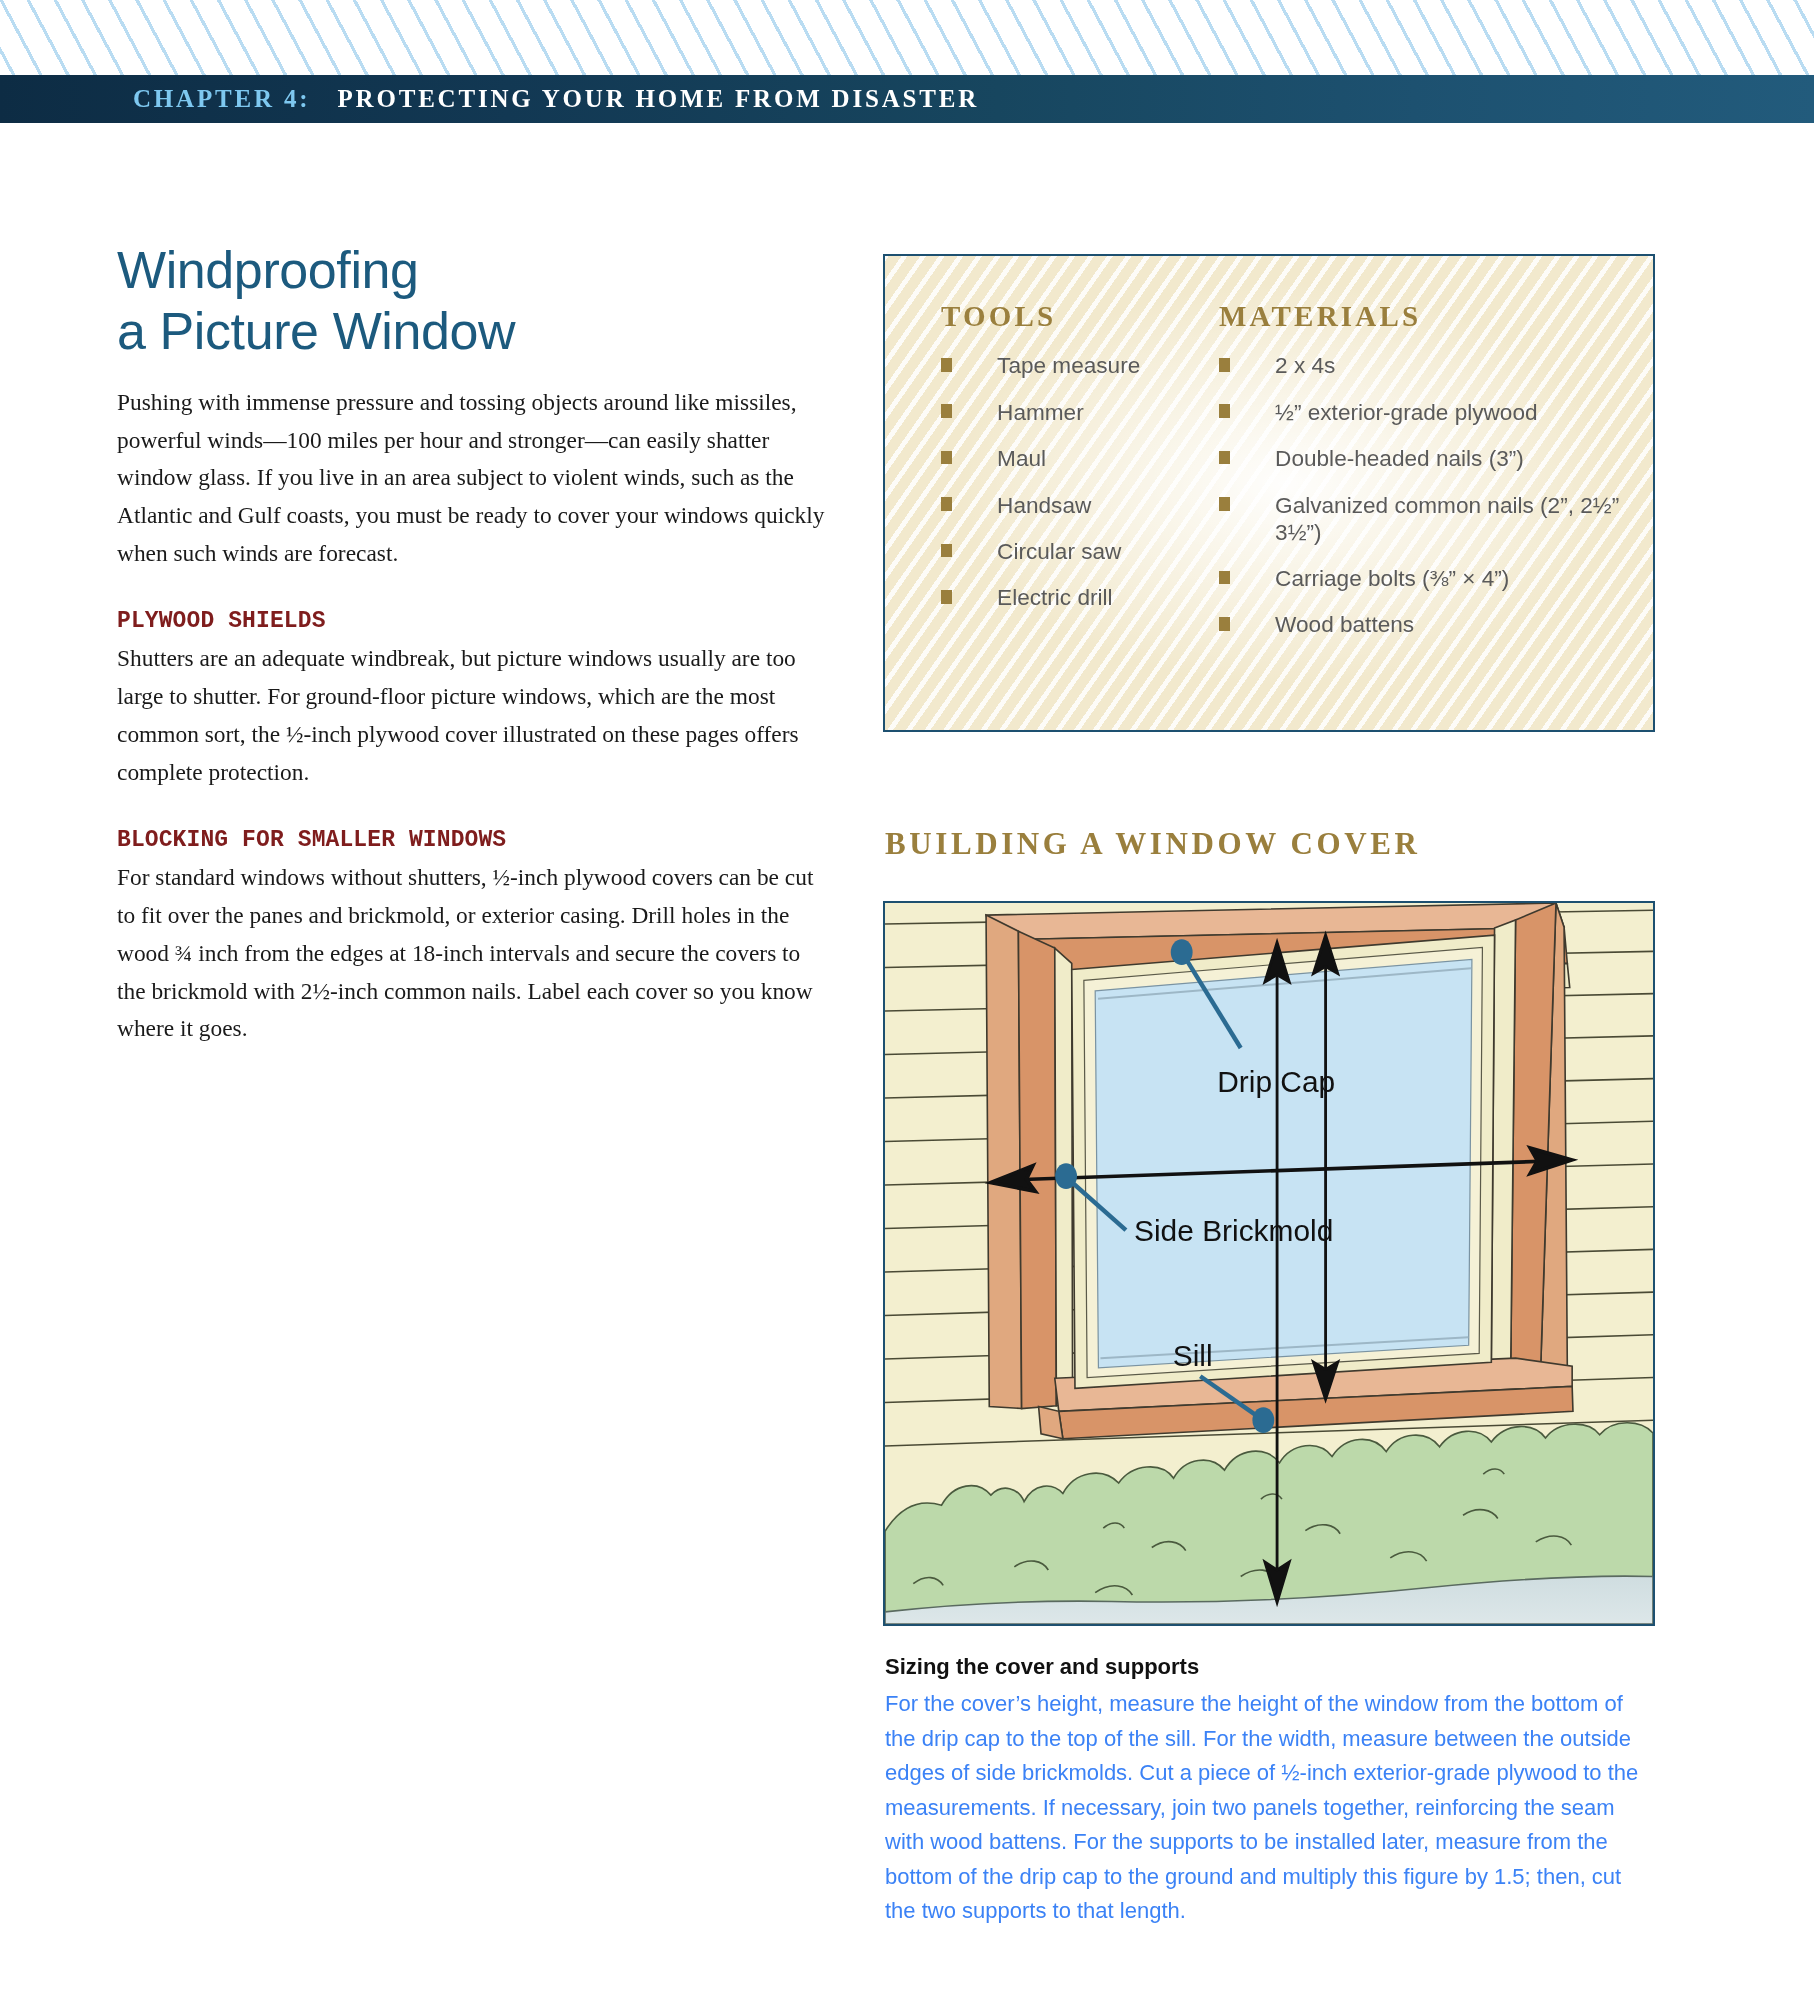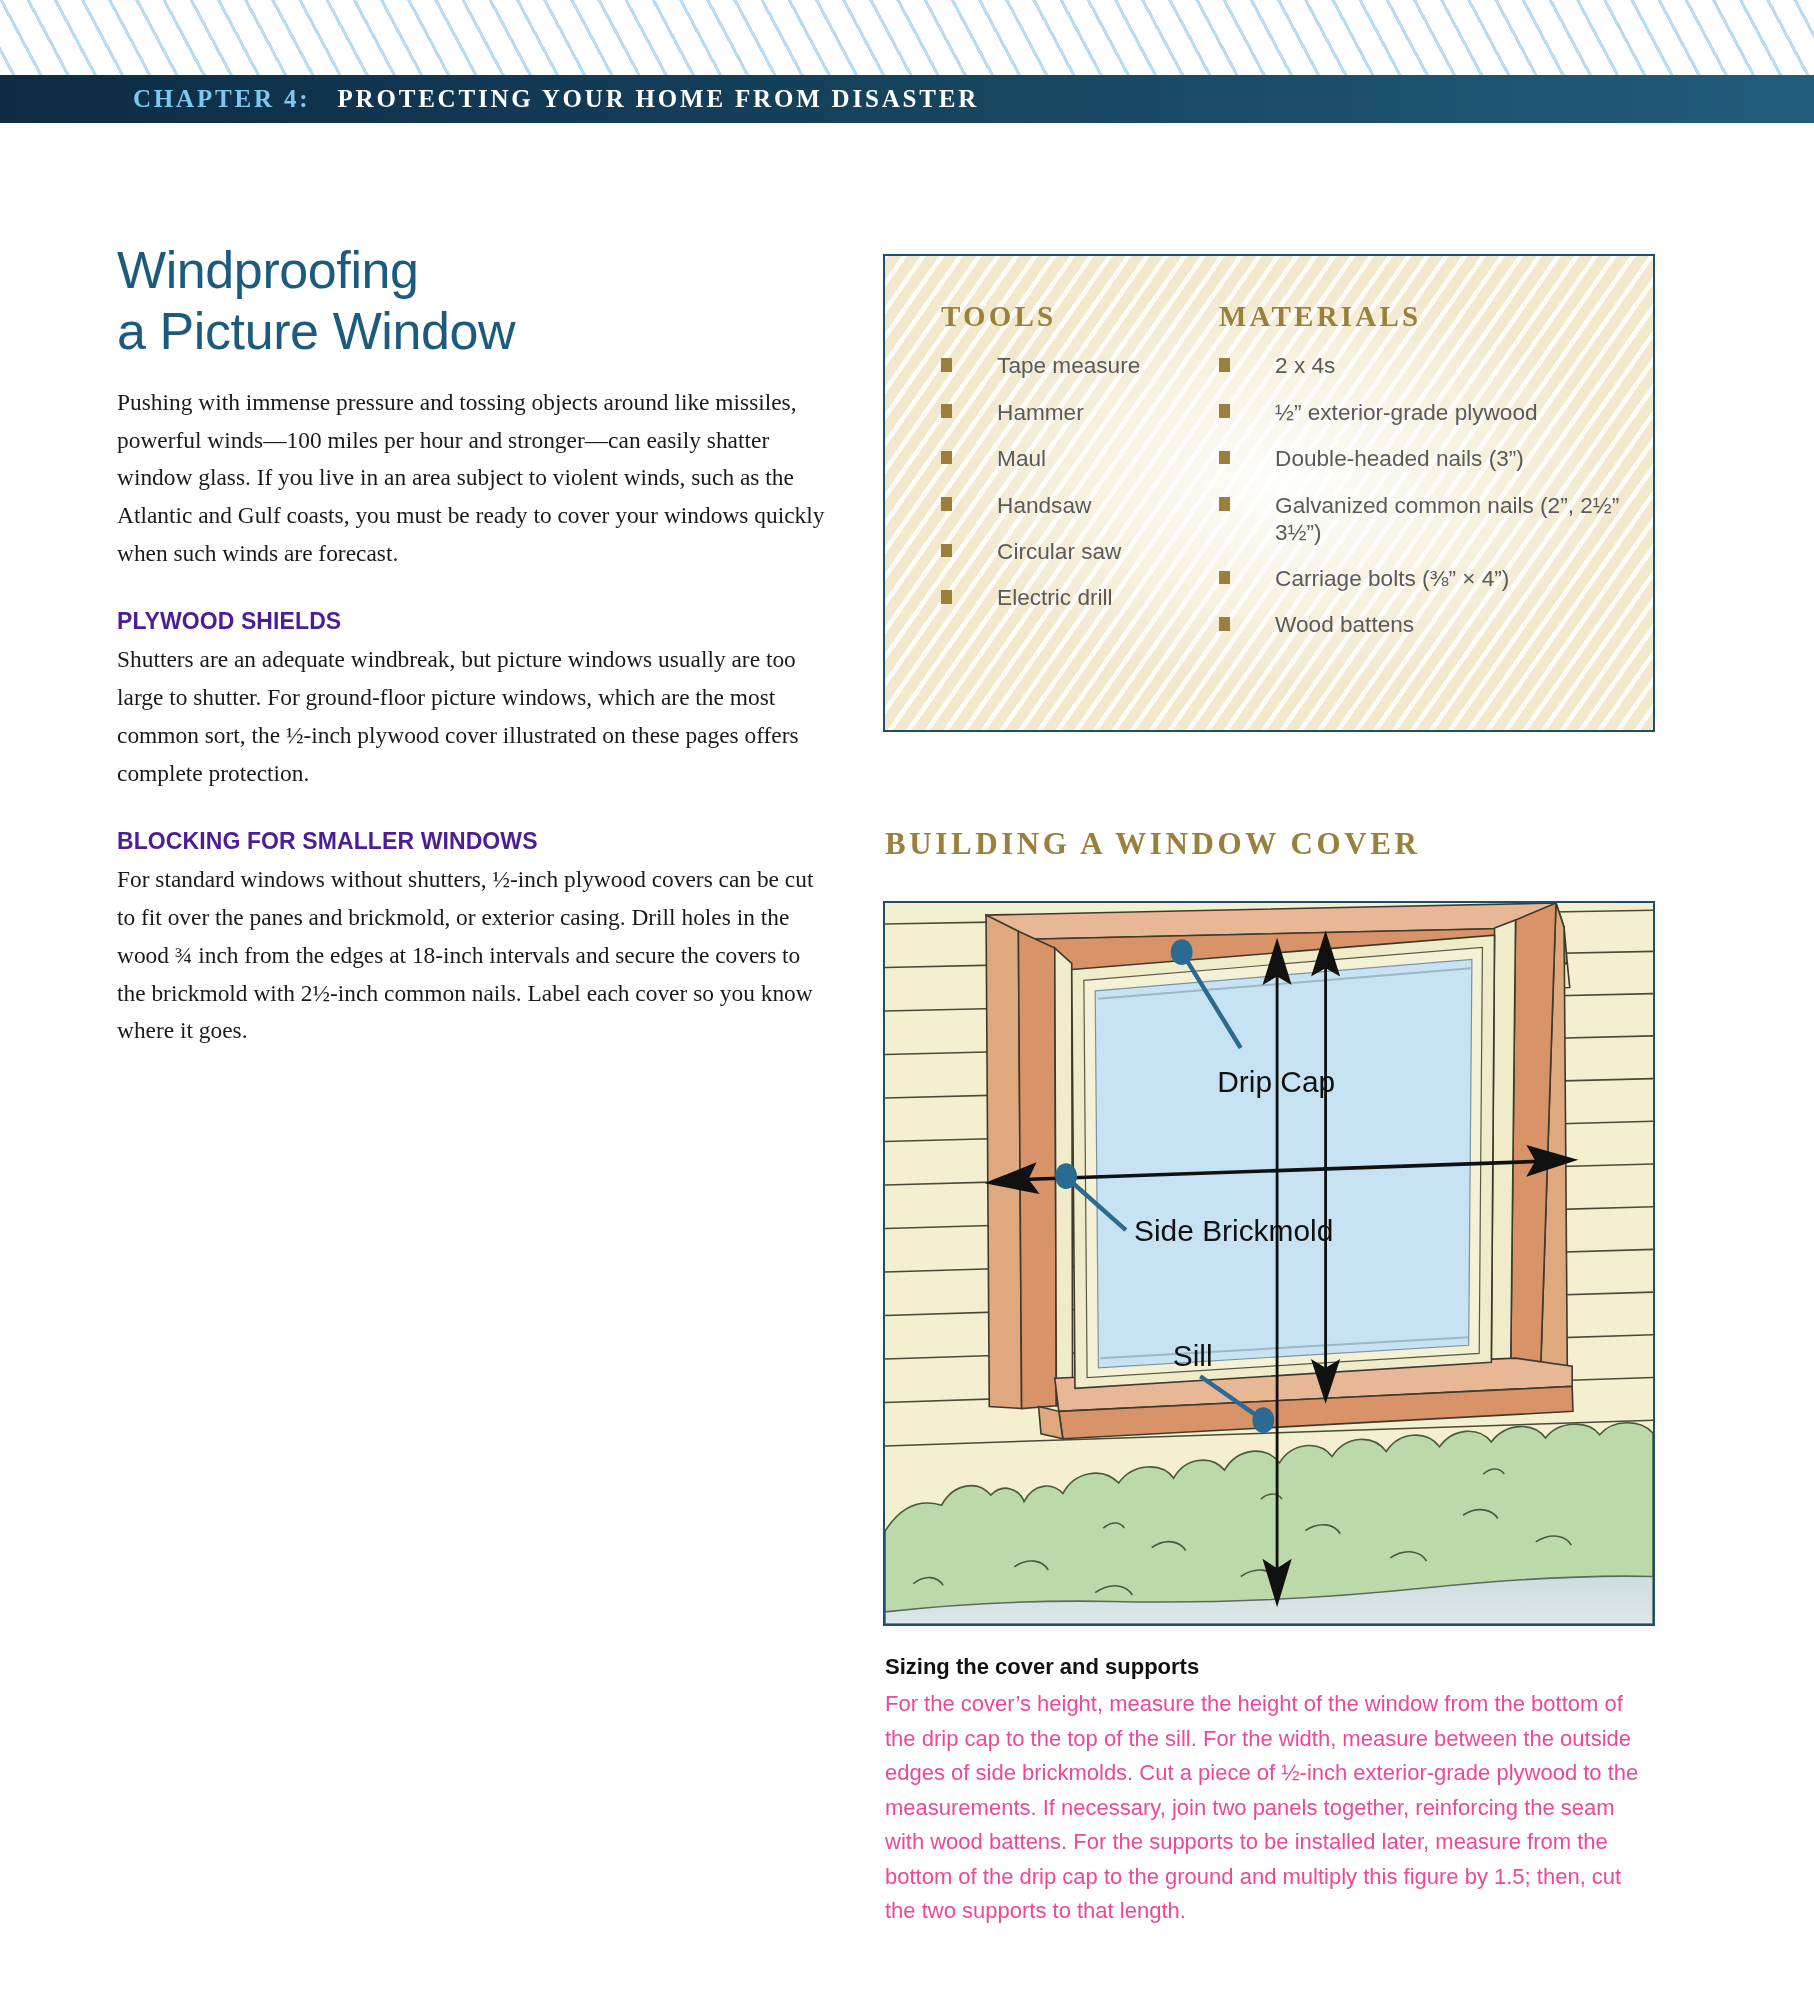--- a/index.html
+++ b/index.html
@@ -49,22 +49,22 @@
     letter-spacing:-0.4px;
   }
   .main-title .l2{ display:block; }
 
   .body-para{
     font-family:"Liberation Serif", serif;
     font-size:23.4px; line-height:1.62; color:#1a1a1a;
     margin-top:22px;
   }
   .sec-head{
-    font-family:Liberation Sans, sans-serif;
-    font-weight:700; font-size:23px; color:#4c1d95;
+    font-family:Liberation Mono, monospace;
+    font-weight:700; font-size:23px; color:#7f1d1d;
     letter-spacing:0.1px;
     margin-top:35px;
   }
   .sec-head + .body-para{ margin-top:6px; }
 
   
   .tm-box{
     position:absolute; left:883px; top:115px; width:772px; height:478px;
     border:2.4px solid #1d5070;
     background-color:#f2e9cd;
@@ -114,21 +114,21 @@
 
   
   .cap-head{
     position:absolute; left:885px; top:1515px; width:770px;
     font-family:"Liberation Sans", sans-serif;
     font-weight:700; font-size:22px; color:#111;
   }
   .cap-body{
     position:absolute; left:885px; top:1548px; width:772px;
     font-family:"Liberation Sans", sans-serif;
-    font-size:22px; line-height:1.57; color:#ec4899;
+    font-size:22px; line-height:1.57; color:#3b82f6;
   }
 </style>
 </head>
 <body>
 
 <div class="top-stripes"></div>
 
 <div class="chapter-banner">
   <div class="inner">
     <span class="chapter-label">CHAPTER 4:</span>

